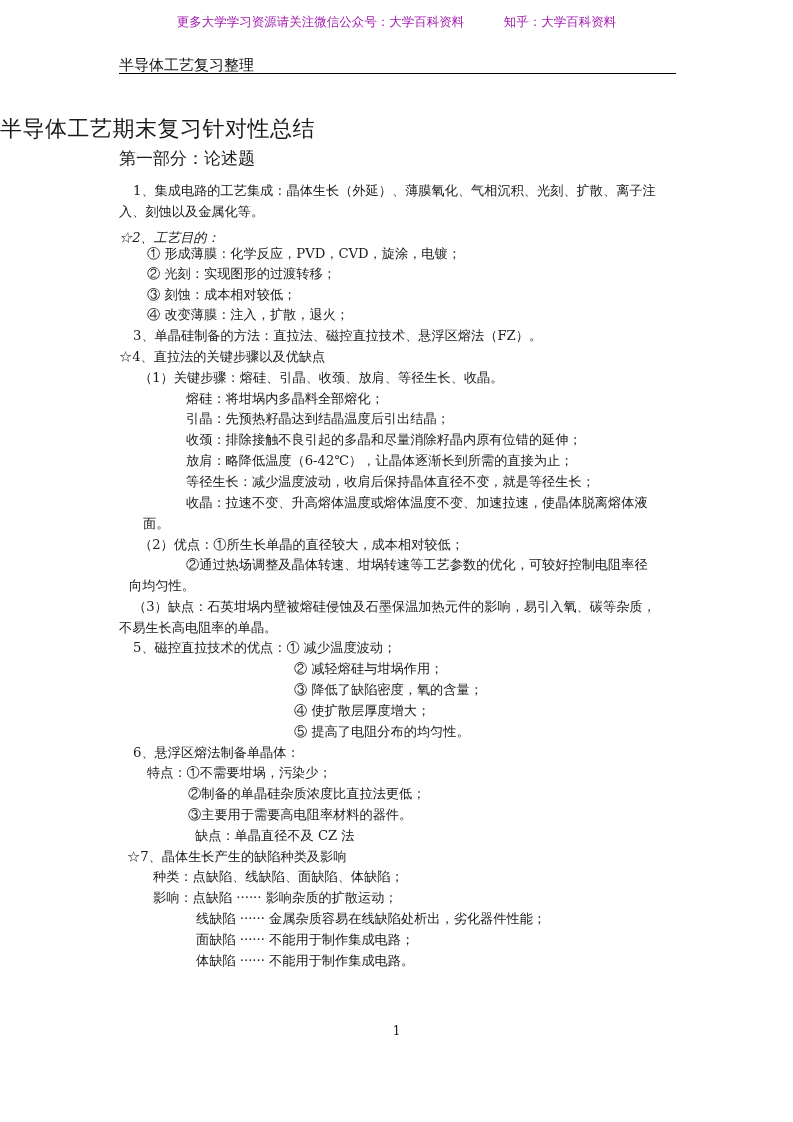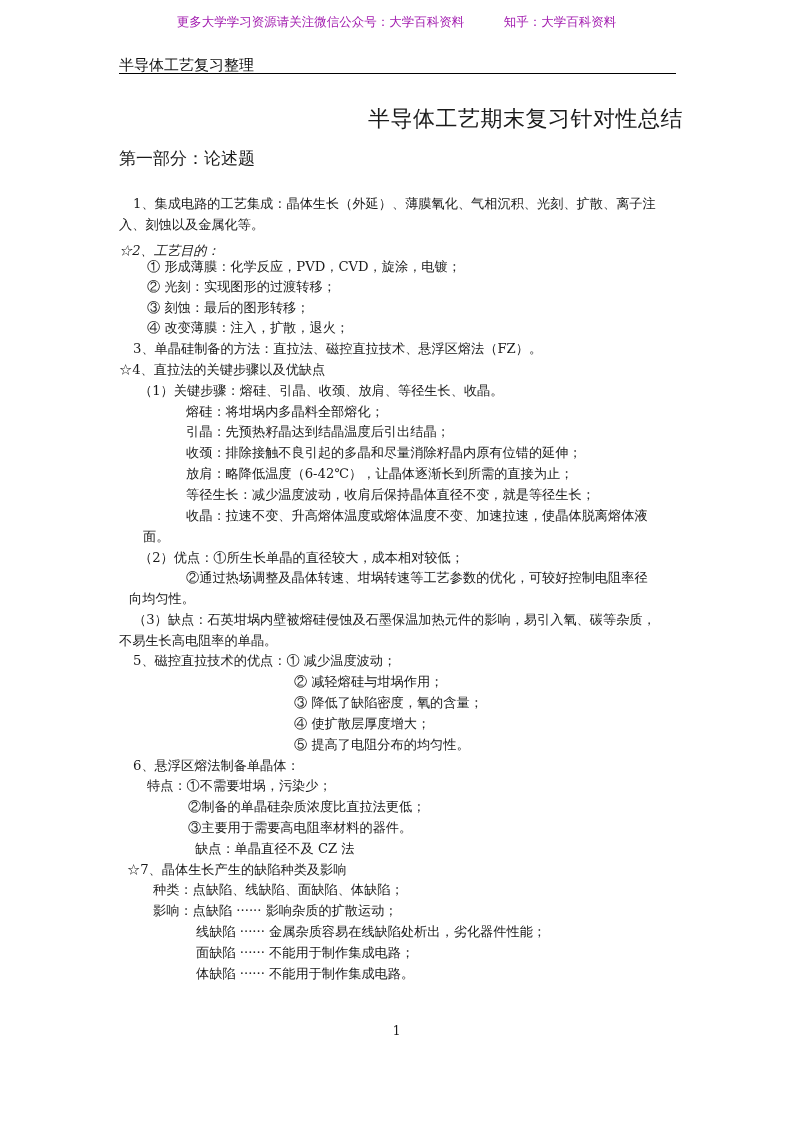--- a/index.html
+++ b/index.html
@@ -3,42 +3,42 @@
 <meta charset="utf-8">
 <style>
   html, body { margin: 0; padding: 0; background: #ffffff; }
   body { width: 793px; height: 1122px; position: relative; overflow: hidden;
          font-family: "DejaVu Serif", "Liberation Serif", serif; color: #1a1a1a; }
   .top-banner { position: absolute; top: 14px; left: 0; width: 793px; text-align: center;
                 font-size: 12.5px; color: #a21caf; white-space: pre; }
   .running-header { position: absolute; top: 56px; left: 119px; font-size: 15px;
                     font-family: "DejaVu Sans", "Liberation Sans", sans-serif; color: #111; }
   .header-rule { position: absolute; top: 73px; left: 119px; width: 557px; height: 1px; background: #000; }
-  .doc-title { position: absolute; top: 104px; left: 0; width: 683px; text-align: right;
+  .doc-title { position: absolute; top: 114px; left: 0; width: 683px; text-align: left;
                font-size: 22px; letter-spacing: 0.5px; }
   .section-heading { position: absolute; top: 147px; left: 119px; font-size: 17px; }
-  .line { position: absolute; font-size: 13.2px; white-space: nowrap; line-height: 20px; margin-top: 13px; }
+  .line { position: absolute; font-size: 13.2px; white-space: nowrap; line-height: 20px; }
   .page-number { position: absolute; top: 1024px; left: 0; width: 793px; text-align: center; font-size: 12px; }
 </style>
 </head>
 <body>
 
 <div class="top-banner">更多大学学习资源请关注微信公众号：大学百科资料          知乎：大学百科资料</div>
 <div class="running-header">半导体工艺复习整理</div>
 <div class="header-rule"></div>
 <div class="doc-title">半导体工艺期末复习针对性总结</div>
 <div class="section-heading">第一部分：论述题</div>
 
 <div id="body-lines">
     <div class="line" style="left: 133px; top: 181px;">1、集成电路的工艺集成：晶体生长（外延）、薄膜氧化、气相沉积、光刻、扩散、离子注</div>
     <div class="line" style="left: 119px; top: 202px;">入、刻蚀以及金属化等。</div>
     <div class="line" style="left: 119px; top: 228px; font-style: italic;">☆2、工艺目的：</div>
     <div class="line" style="left: 147px; top: 244px;">①  形成薄膜：化学反应，PVD，CVD，旋涂，电镀；</div>
     <div class="line" style="left: 147px; top: 264px;">②  光刻：实现图形的过渡转移；</div>
-    <div class="line" style="left: 147px; top: 285px;">③  刻蚀：最后的图形转移；</div>
+    <div class="line" style="left: 147px; top: 285px;">③  刻蚀：成本相对较低；</div>
     <div class="line" style="left: 147px; top: 305px;">④  改变薄膜：注入，扩散，退火；</div>
     <div class="line" style="left: 133px; top: 326px;">3、单晶硅制备的方法：直拉法、磁控直拉技术、悬浮区熔法（FZ）。</div>
     <div class="line" style="left: 119px; top: 347px;">☆4、直拉法的关键步骤以及优缺点</div>
     <div class="line" style="left: 139px; top: 368px;">（1）关键步骤：熔硅、引晶、收颈、放肩、等径生长、收晶。</div>
     <div class="line" style="left: 186px; top: 389px;">熔硅：将坩埚内多晶料全部熔化；</div>
     <div class="line" style="left: 186px; top: 409px;">引晶：先预热籽晶达到结晶温度后引出结晶；</div>
     <div class="line" style="left: 186px; top: 430px;">收颈：排除接触不良引起的多晶和尽量消除籽晶内原有位错的延伸；</div>
     <div class="line" style="left: 186px; top: 451px;">放肩：略降低温度（6-42℃），让晶体逐渐长到所需的直接为止；</div>
     <div class="line" style="left: 186px; top: 472px;">等径生长：减少温度波动，收肩后保持晶体直径不变，就是等径生长；</div>
     <div class="line" style="left: 186px; top: 493px;">收晶：拉速不变、升高熔体温度或熔体温度不变、加速拉速，使晶体脱离熔体液</div>

